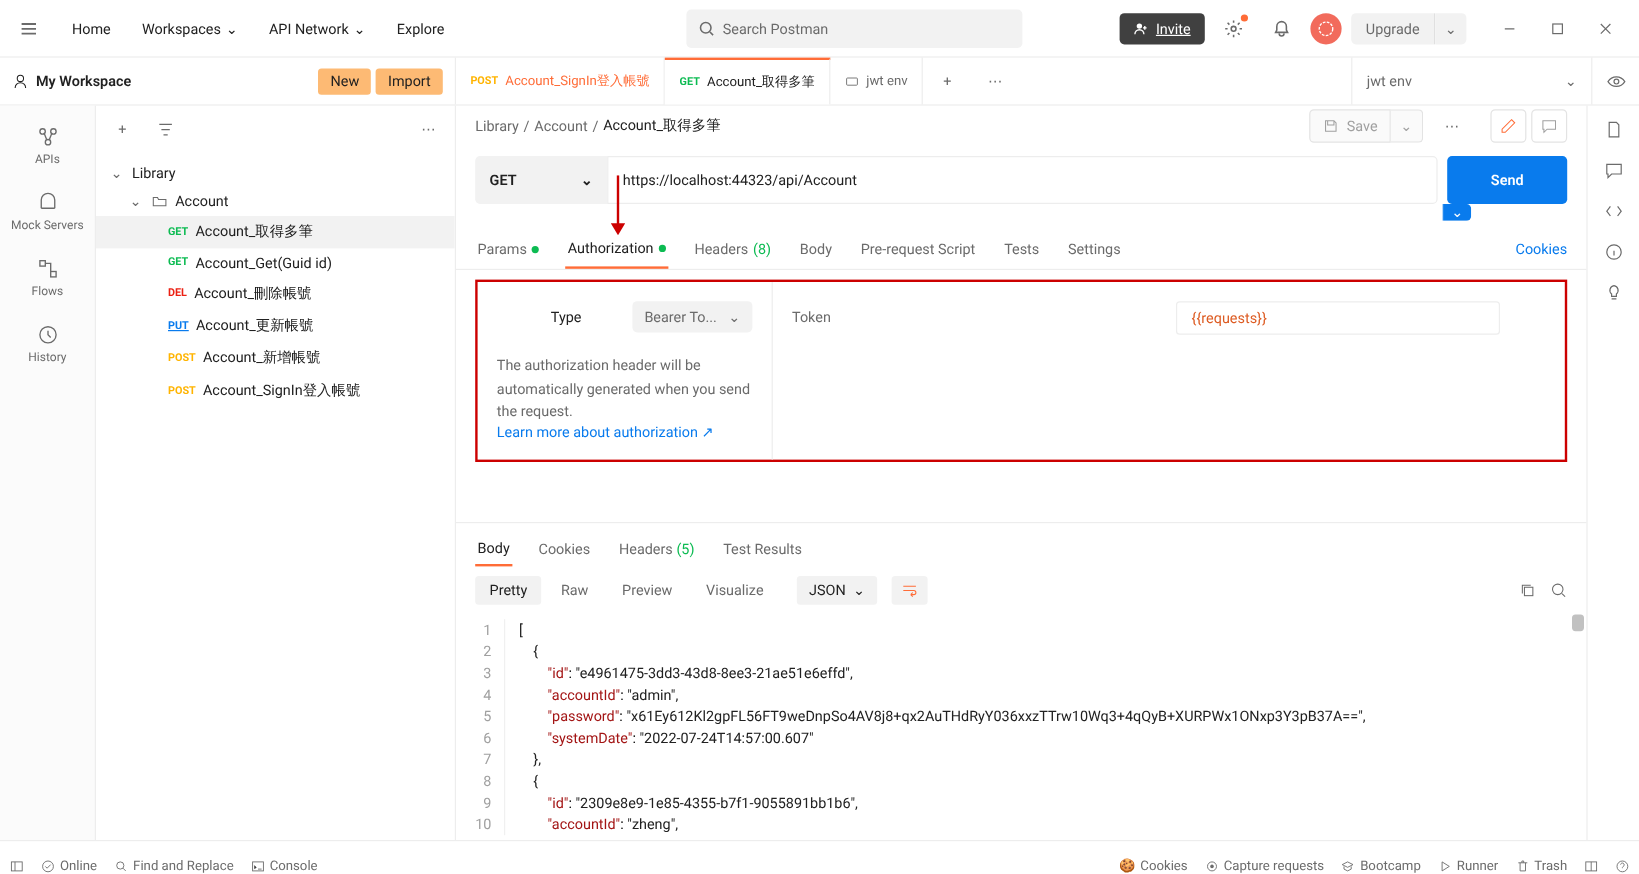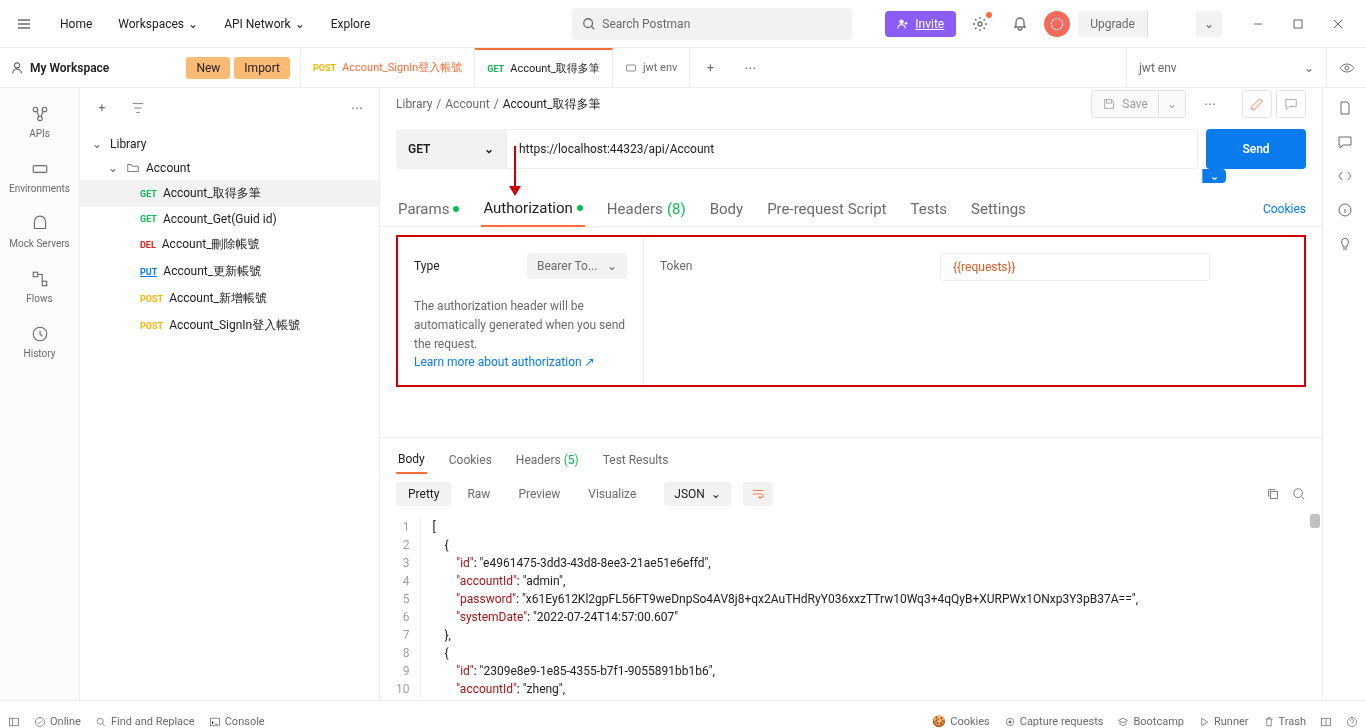--- a/index.html
+++ b/index.html
@@ -4,30 +4,30 @@
 <style>
 * { box-sizing: border-box; margin: 0; padding: 0; font-family: -apple-system, BlinkMacSystemFont, "Segoe UI", Roboto, sans-serif; }
 body { width: 1366px; height: 728px; overflow: hidden; background: #fff; color: #212121; font-size: 12px; }
 .topbar { height: 48px; border-bottom: 1px solid #ededed; display: flex; align-items: center; padding: 0 8px; }
 .topbar .hamburger { width: 32px; height: 32px; display:flex; align-items:center; justify-content:center; color:#6b6b6b; cursor:pointer; }
 .topbar .nav { display:flex; gap:2px; margin-left:8px; }
 .topbar .nav-item { padding:6px 12px; color:#212121; cursor:pointer; display:flex; align-items:center; gap:4px; }
 .topbar .search { margin-left: 190px; width: 280px; height: 32px; background:#f2f2f2; border-radius:4px; display:flex; align-items:center; padding:0 10px; color:#6b6b6b; gap:6px; }
 .topbar .right { margin-left:auto; display:flex; align-items:center; gap:8px; }
 .btn { display:inline-flex; align-items:center; gap:6px; padding:6px 12px; border-radius:4px; cursor:pointer; }
-.btn-invite { background:#8b5cf6; color:#fff;text-decoration:underline; }
+.btn-invite { background:#404040; color:#fff;text-decoration:underline; }
 .icon-btn { width:32px; height:32px; display:flex; align-items:center; justify-content:center; color:#6b6b6b; cursor:pointer; border-radius:4px; position:relative; }
 .avatar { width:26px; height:26px; border-radius:50%; background:#f26b5c; display:flex; align-items:center; justify-content:center; color:#fff; font-size:14px; }
 .btn-upgrade { background:#f2f2f2; padding:6px 12px; border-radius:4px 0 0 4px; border-right:1px solid #e0e0e0; color:#6b6b6b; }
 .btn-upgrade-drop { background:#f2f2f2; padding:6px 8px; border-radius:0 4px 4px 0; color:#6b6b6b; }
 .window-controls { display:flex; gap:0; margin-left:8px; }
 .window-controls .wc { width:40px; height:32px; display:flex; align-items:center; justify-content:center; color:#6b6b6b; cursor:pointer; }
 
 .workspace-bar { height:40px; border-bottom:1px solid #ededed; display:flex; align-items:center; }
-.workspace-left { width:301px; display:flex; align-items:center; padding:0 10px; gap:8px; border-right:1px solid #ededed; height:100%; }
+.workspace-left { width:380px; display:flex; align-items:center; padding:0 10px; gap:8px; border-right:1px solid #ededed; height:100%; }
 .workspace-name { display:flex; align-items:center; gap:6px; font-weight:600; color:#212121; }
 .workspace-actions { margin-left:auto; display:flex; gap:4px; }
 .wbtn { padding:4px 10px; background:#fdba74; border-radius:3px; cursor:pointer; color:#212121; }
 .tabs { display:flex; height:100%; flex:1; align-items:stretch; }
 .tab { display:flex; align-items:center; padding:0 12px; border-right:1px solid #ededed; gap:6px; cursor:pointer; min-width:0; max-width:180px; font-size:11px; color:#6b6b6b; }
 .tab.active { border-top:2px solid #ff6c37; color:#212121; background:#fff; }
 .method-pill { font-size:9px; font-weight:700; }
 .m-post { color:#ffb400; }
 .m-get { color:#0cbb52; }
 .m-del { color:#eb2013; }
@@ -67,32 +67,32 @@
 .eic { width:30px; height:28px; border:1px solid #e3e3e3; border-radius:4px; display:flex; align-items:center; justify-content:center; color:#ff6c37; cursor:pointer; }
 .eic.grey { color:#a0a0a0; }
 
 .url-row { padding:8px 16px; display:flex; gap:8px; }
 .method-select { width:110px; height:40px; background:#f2f2f2; border-radius:4px 0 0 4px; display:flex; align-items:center; padding:0 12px; justify-content:space-between; cursor:pointer; font-weight:600; }
 .url-input { flex:1; height:40px; border:1px solid #ededed; border-radius:0 4px 4px 0; padding:0 12px; display:flex; align-items:center; color:#212121; margin-left:-8px; }
 .send-btn { width:100px; height:40px; background:#097bed; color:#fff; border-radius:4px; display:flex; align-items:center; justify-content:center; font-weight:600; cursor:pointer; }
 .send-drop { width:24px; background:#097bed; border-left:1px solid rgba(255,255,255,.3); border-radius:0 4px 4px 0; margin-left:-4px; display:flex; align-items:center; justify-content:center; color:#fff; }
 
 .req-tabs { display:flex; padding:0 16px; gap:20px; border-bottom:1px solid #ededed; align-items:center; height:36px; }
-.req-tab { padding:8px 2px; color:#6b6b6b; cursor:pointer; display:flex; align-items:center; gap:4px; font-size:15px; }
+.req-tab { padding:8px 2px; color:#6b6b6b; cursor:pointer; display:flex; align-items:center; gap:4px; font-size:12px; }
 .req-tab.active { color:#212121; border-bottom:2px solid #ff6c37; }
 .dot { width:6px; height:6px; border-radius:50%; background:#0cbb52; }
 .req-cookies { margin-left:auto; color:#097bed; cursor:pointer; font-size:12px; }
 
 .auth-area { border:2px solid #cc0000; margin:8px 16px 0 0; display:flex; min-height:130px; position:relative; }
 .auth-left { width:246px; border-right:1px solid #ededed; padding:16px; }
 .auth-left .row1 { display:flex; align-items:center; justify-content:space-between; }
 .type-select { background:#f2f2f2; border-radius:4px; padding:6px 10px; display:flex; align-items:center; gap:8px; cursor:pointer; color:#6b6b6b; width:100px; justify-content:space-between; font-size:12px; }
 .auth-desc { color:#6b6b6b; margin-top:18px; font-size:12px; line-height:1.6; }
 .auth-link { color:#097bed; cursor:pointer; }
-.auth-right { flex:1; padding:16px; display:flex; align-items:flex-start; }
+.auth-right { flex:1; padding:16px; display:flex; align-items:flex-start; gap:40px; }
 .tok-label { color:#6b6b6b; padding-top:6px; width:280px; }
 .tok-input { border:1px solid #ededed; border-radius:3px; padding:6px 12px; width:270px; color:#dd5b22; font-size:12px; }
 
 .arrow-annot { position:absolute; left:505px; top:146px; pointer-events:none; }
 
 .resp-section { border-top:1px solid #ededed; margin-top:50px; }
 .resp-tabs { display:flex; padding:8px 16px 0 16px; gap:20px; align-items:center; }
 .resp-tab { padding:6px 2px; color:#6b6b6b; cursor:pointer; font-size:12px; }
 .resp-tab.active { color:#212121; border-bottom:2px solid #ff6c37; }
 .resp-meta { margin-left:auto; display:flex; gap:14px; align-items:center; font-size:11px; color:#6b6b6b; }
@@ -175,21 +175,21 @@
       <svg width="16" height="16" viewBox="0 0 16 16">
           <path d="M8 2a4 4 0 00-4 4v3l-1 2h10l-1-2V6a4 4 0 00-4-4zM6 12a2 2 0 004 0" fill="none" stroke="currentColor" stroke-width="1.3"></path>
         </svg>
     </div>
     <div class="avatar">
       <svg width="18" height="18" viewBox="0 0 16 16" fill="#fff">
           <circle cx="8" cy="8" r="7" fill="#f26b5c"></circle>
           <circle cx="8" cy="8" r="5" fill="none" stroke="#fff" stroke-width="1" stroke-dasharray="2 1"></circle>
         </svg>
     </div>
-    <div style="display:flex;gap:48px;">
+    <div style="display:flex;">
       <div class="btn-upgrade"><span>Upgrade</span></div>
       <div class="btn-upgrade-drop">⌄</div>
     </div>
     <div class="window-controls">
       <div class="wc">
           <svg width="12" height="12">
             <path d="M2 6h8" stroke="currentColor"></path>
           </svg>
         </div>
       <div class="wc">
@@ -256,28 +256,20 @@
     <div class="rail-item">
       <div class="rail-icon">
           <svg width="18" height="18" viewBox="0 0 16 16">
             <circle cx="4" cy="4" r="2" fill="none" stroke="currentColor"></circle>
             <circle cx="12" cy="4" r="2" fill="none" stroke="currentColor"></circle>
             <circle cx="8" cy="12" r="2" fill="none" stroke="currentColor"></circle>
             <path d="M5 5l2 5M11 5l-2 5" stroke="currentColor"></path>
           </svg>
         </div>
       <span>APIs</span>
-    </div>
-    <div class="rail-item">
-      <div class="rail-icon">
-          <svg width="18" height="18" viewBox="0 0 16 16">
-            <rect x="2" y="5" width="12" height="6" rx="1" fill="none" stroke="currentColor"></rect>
-          </svg>
-        </div>
-      <span>Environments</span>
     </div>
     <div class="rail-item">
       <div class="rail-icon">
           <svg width="18" height="18" viewBox="0 0 16 16">
             <path d="M3 12V6a5 5 0 0110 0v6M3 12h10" fill="none" stroke="currentColor"></path>
           </svg>
         </div>
       <span>Mock Servers</span>
     </div>
     <div class="rail-item">
@@ -430,21 +422,21 @@
         <div class="req-tab">
             <span>Settings</span>
           </div>
         <div class="req-cookies"><span>Cookies</span></div>
       </div>
 
       <div style="padding-left:16px;">
         <div class="auth-area">
           <div class="auth-left">
             <div class="row1">
-              <span style="color:#212121;">Type</span>
+              <span style="color:#212121;margin-left:45px;">Type</span>
               <div class="type-select">
                 <span>Bearer To...</span>
                 <span>⌄</span>
               </div>
             </div>
             <div class="auth-desc">The authorization header will be automatically generated when you send the request.</div>
             <div class="auth-link"><span>Learn more about authorization</span> ↗</div>
           </div>
           <div class="auth-right">
             <div class="tok-label">Token</div>

